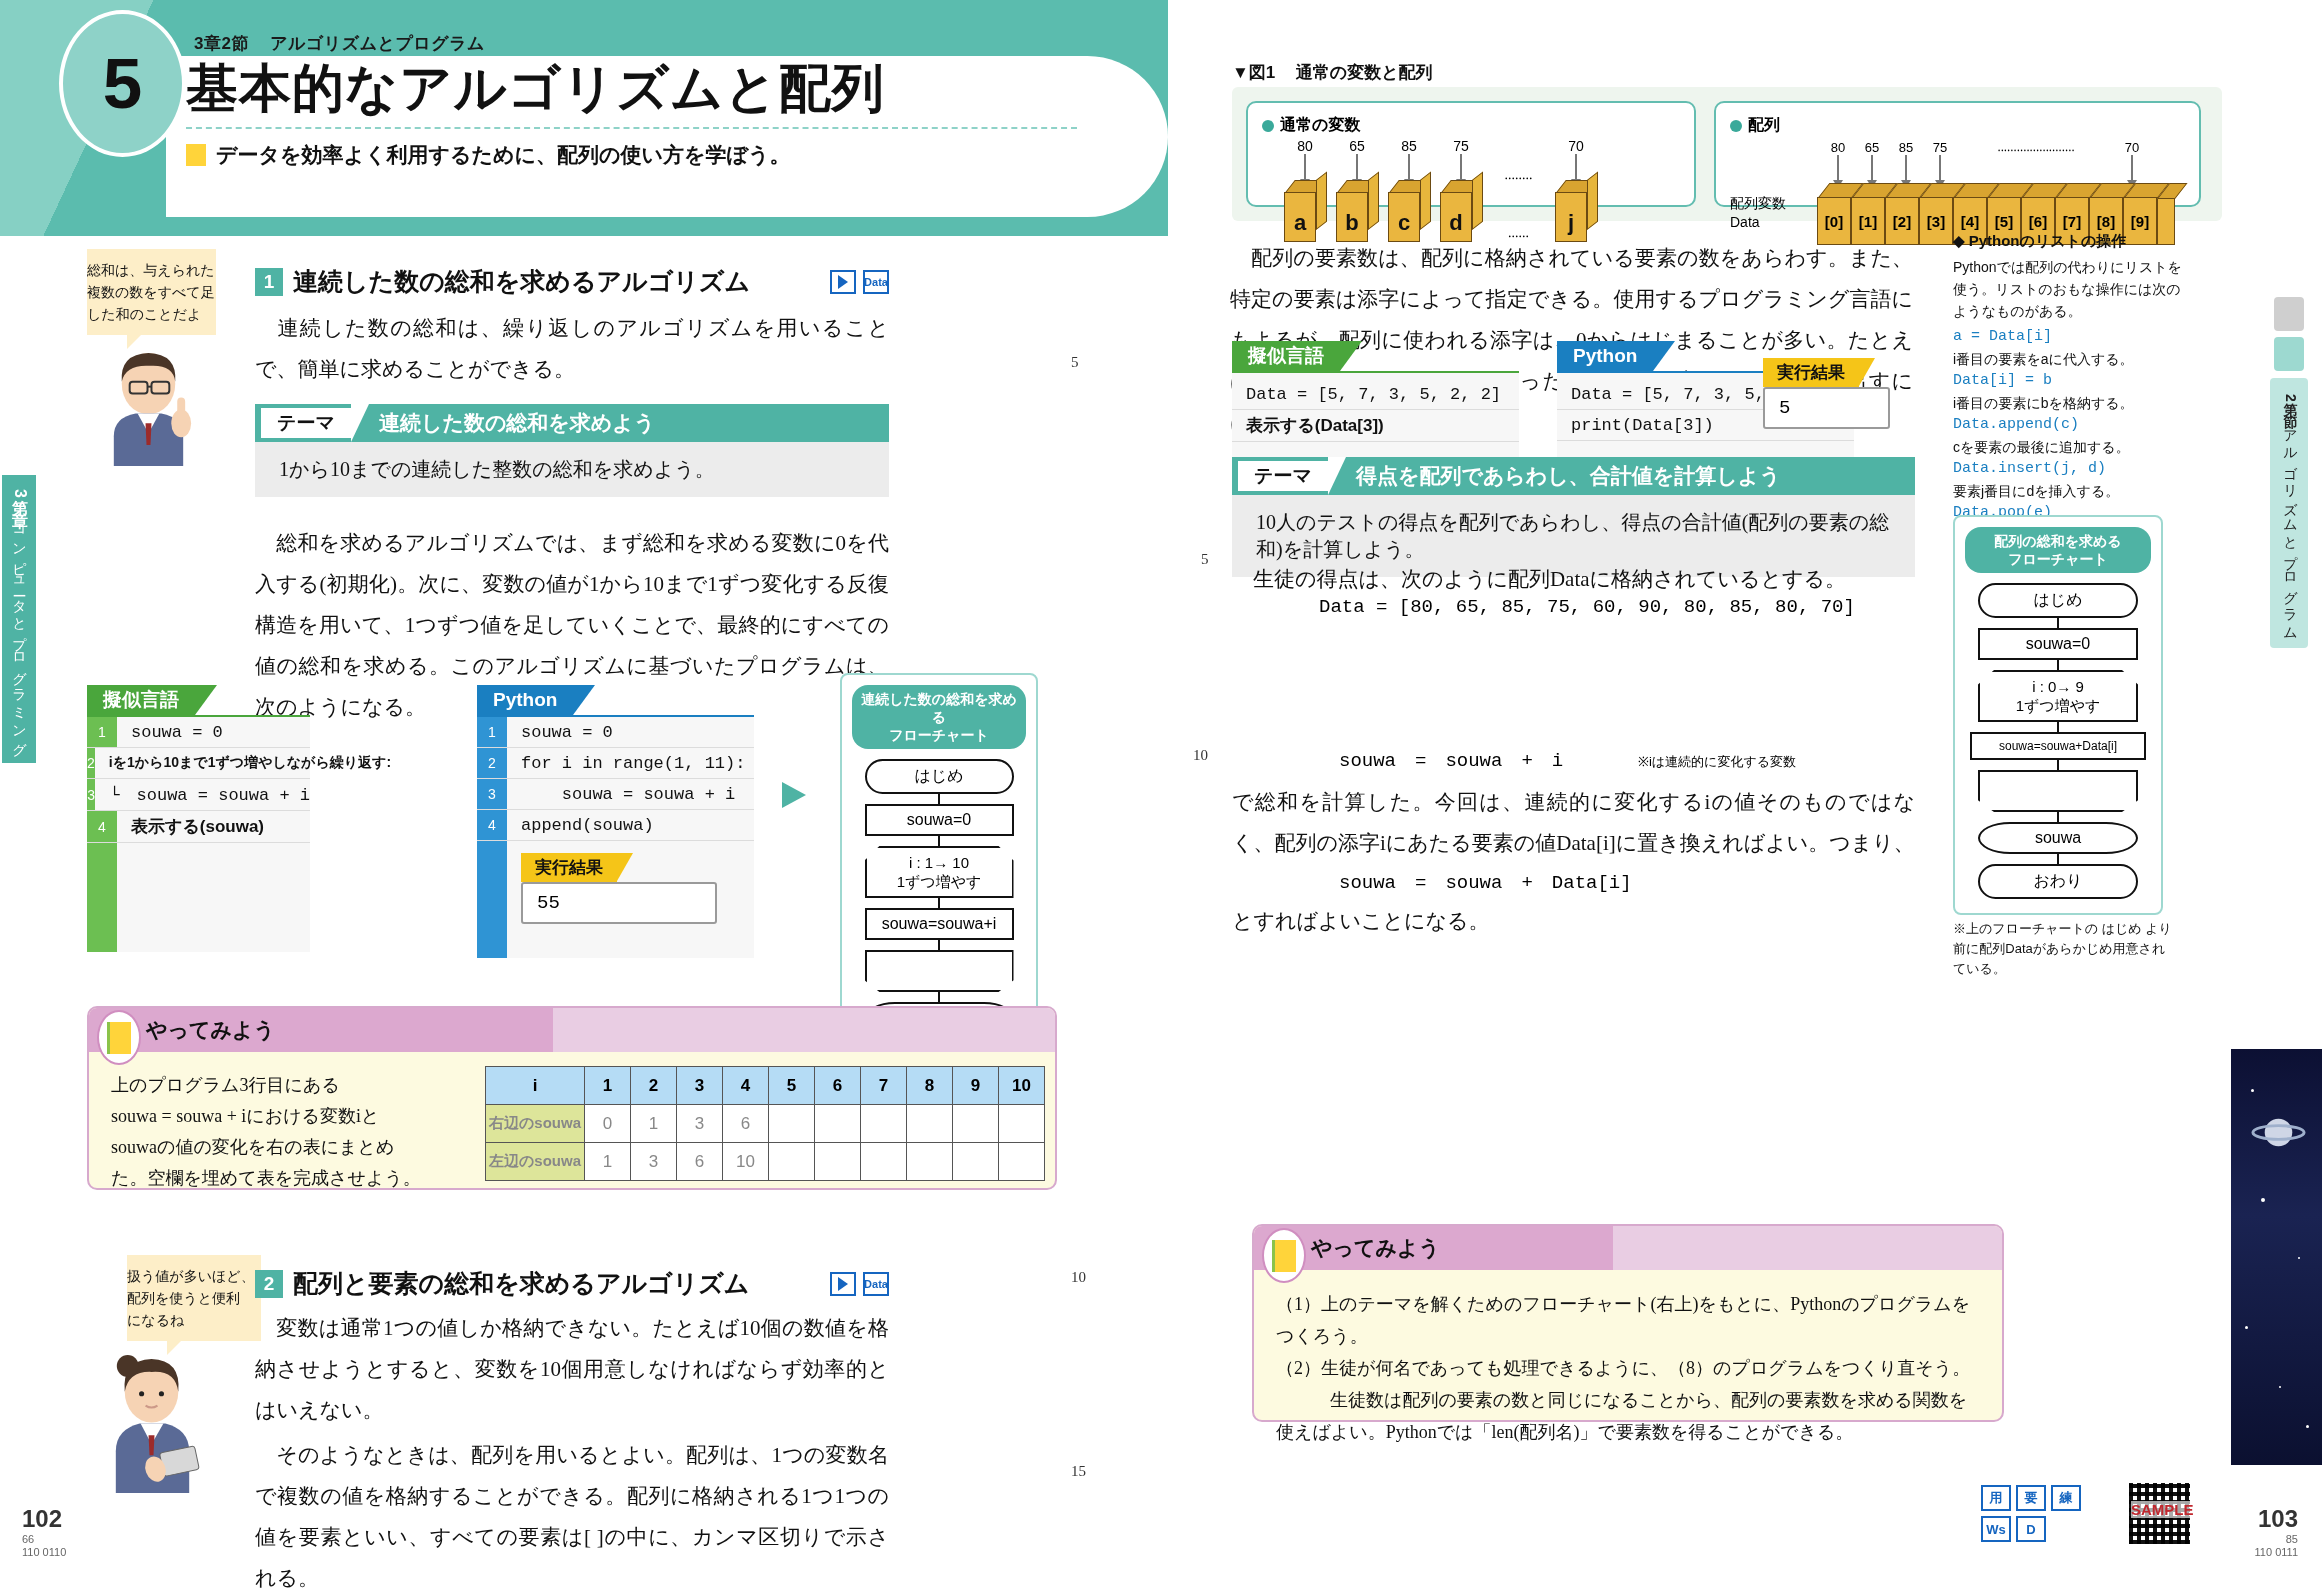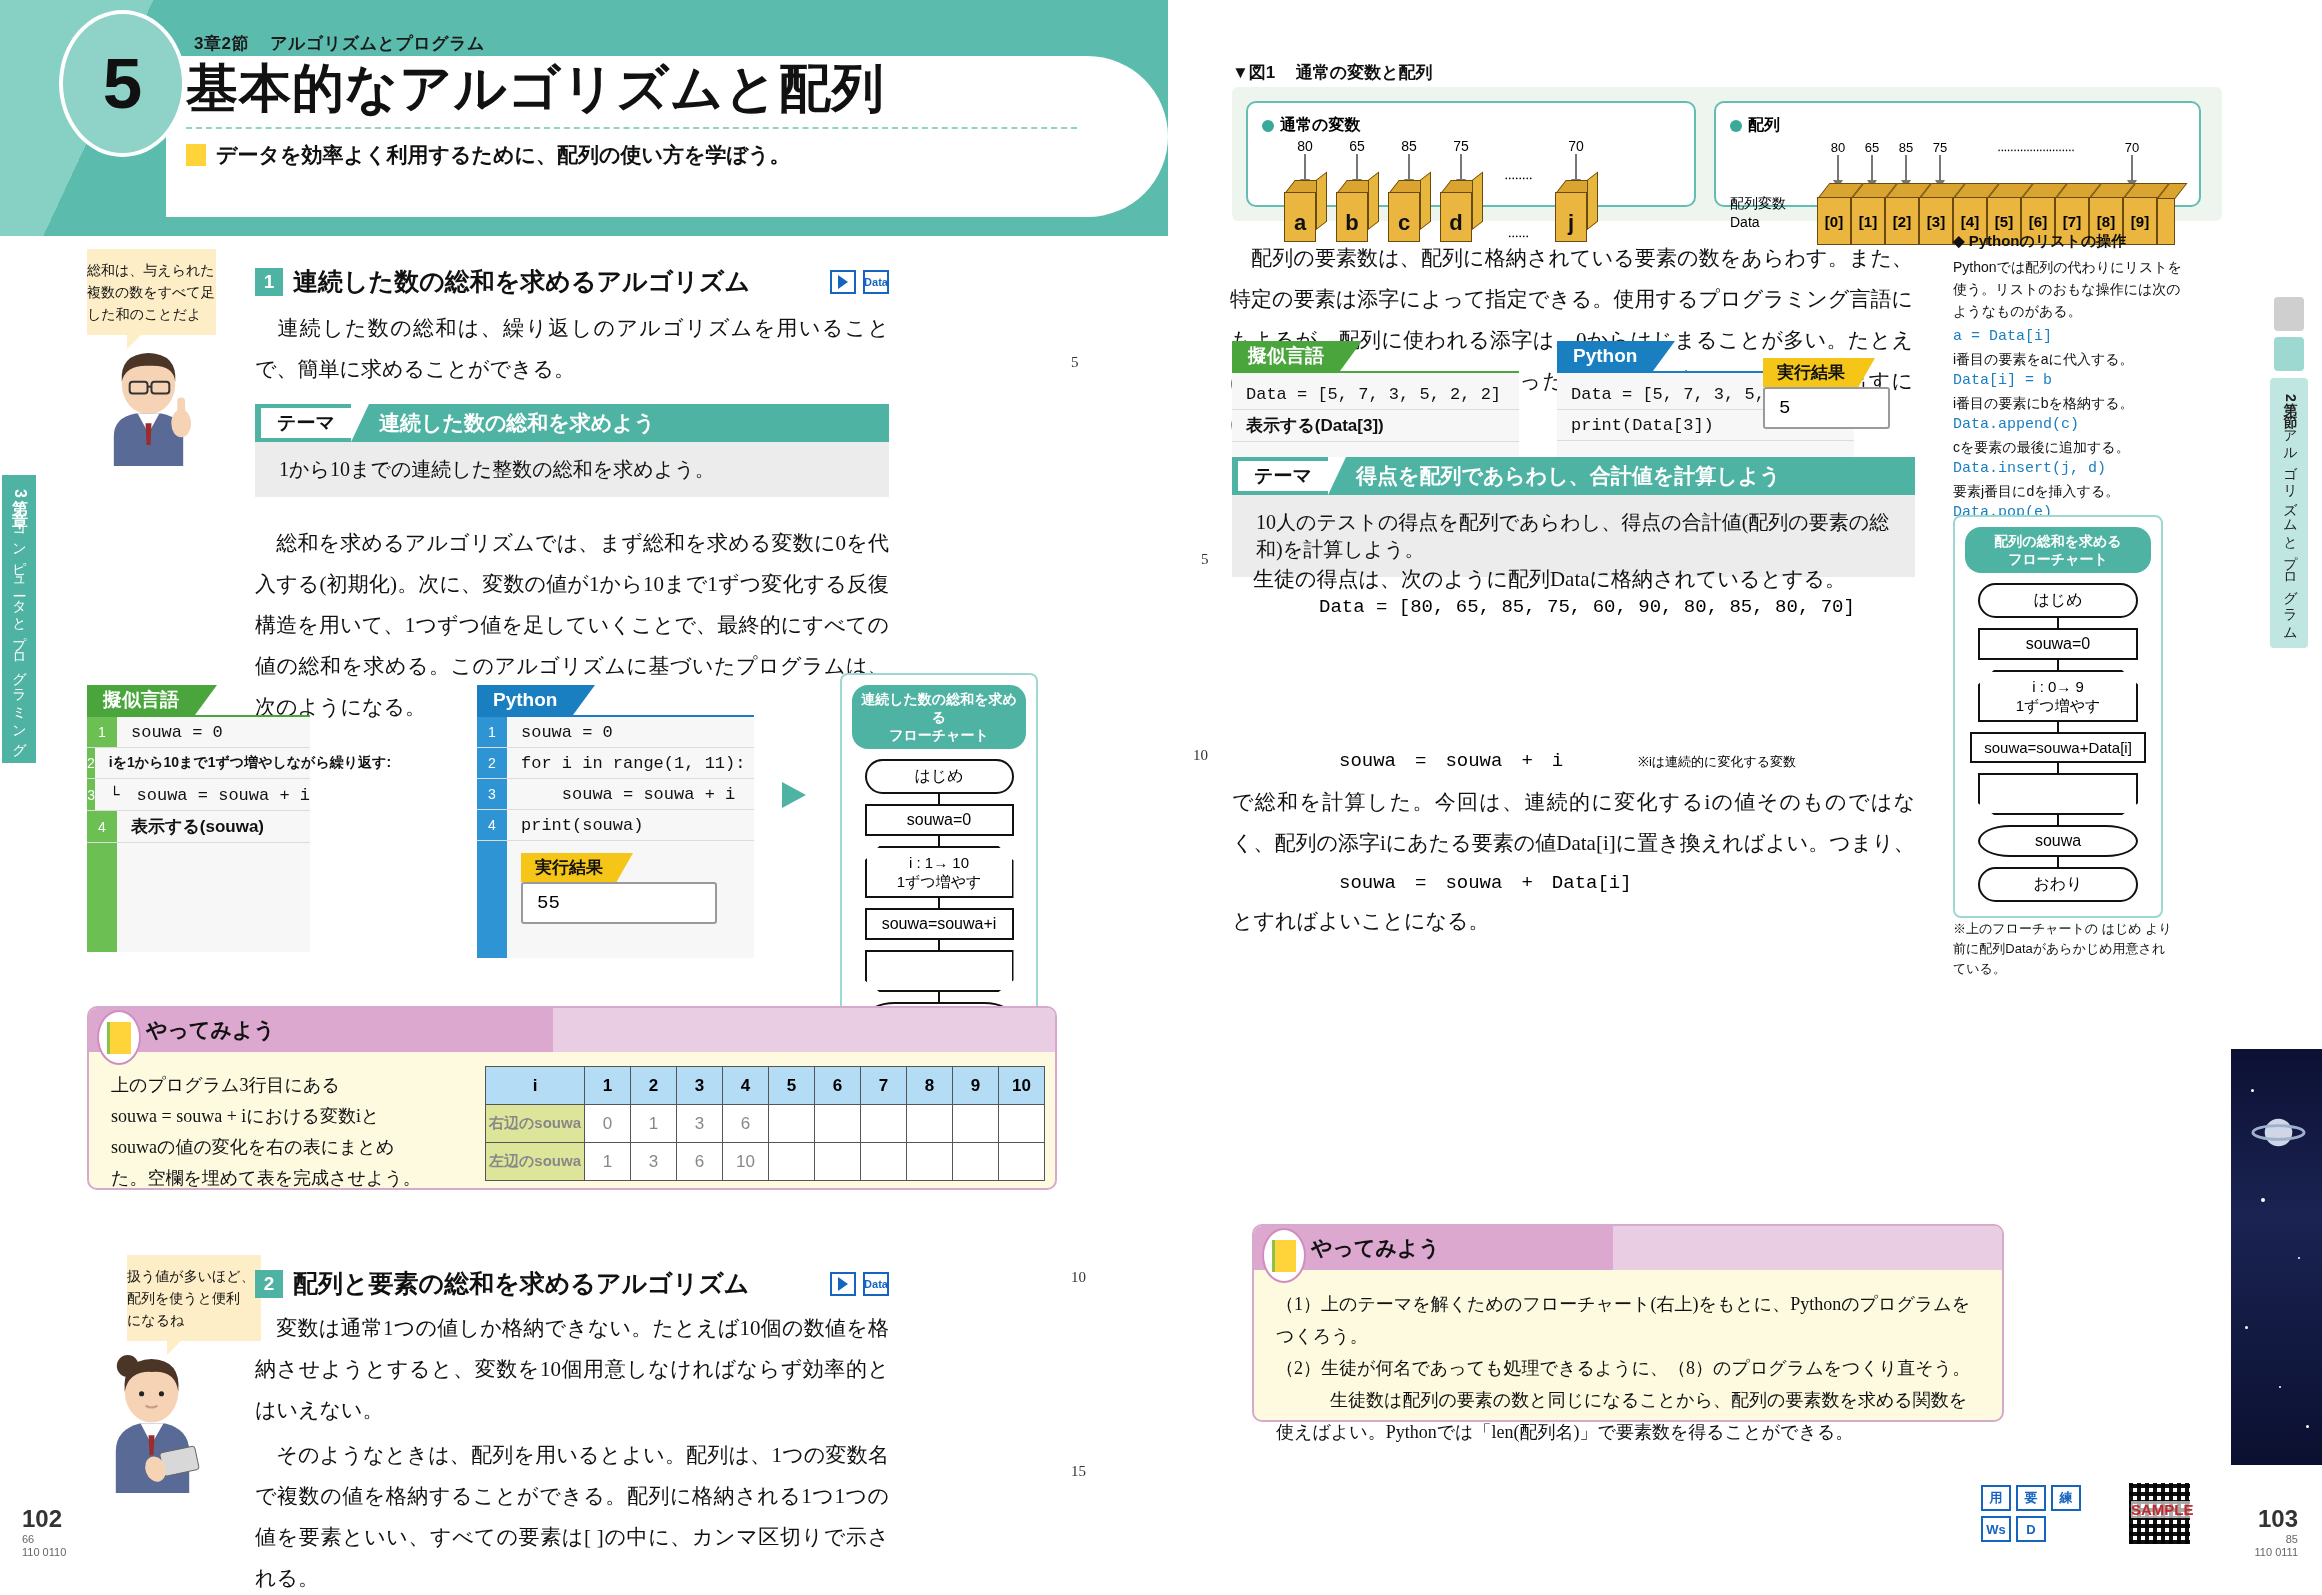--- a/index.html
+++ b/index.html
@@ -265,21 +265,21 @@
       <div class="code-row">
         <div class="ln b">2</div>
         <div class="cd">for i in range(1, 11):</div>
       </div>
       <div class="code-row">
         <div class="ln b">3</div>
         <div class="cd">    souwa = souwa + i</div>
       </div>
       <div class="code-row">
         <div class="ln b">4</div>
-        <div class="cd">print(souwa)</div>
+        <div class="cd">append(souwa)</div>
       </div>
       <div style="display:flex; height:117px;">
         <div class="ln blank"></div>
         <div style="padding:12px 0 0 14px;">
           <div class="run-tab">実行結果</div>
           <div class="run-box" style="width:196px;">55</div>
         </div>
       </div>
     </div>
   </div>
@@ -667,21 +667,21 @@
     <div class="fc-ttl" style="white-space:pre-line;">配列の総和を求める
 フローチャート</div>
     <div style="margin-top:10px;">
       <div class="fc-node fc-term" style="width:160px">はじめ</div>
       <div class="fc-line"></div>
       <div class="fc-node" style="width:160px">souwa=0</div>
       <div class="fc-line"></div>
       <div class="fc-node fc-loop-s" style="width:160px; white-space:pre-line; font-size:15px; line-height:19px;">i : 0→ 9
 1ずつ増やす</div>
       <div class="fc-line"></div>
-      <div class="fc-node" style="width:176px; font-size:15px;">souwa=souwa+Data[i]</div>
+      <div class="fc-node" style="width:176px; font-size:12px;">souwa=souwa+Data[i]</div>
       <div class="fc-line"></div>
       <div class="fc-node fc-loop-e" style="width:160px; height:42px;"></div>
       <div class="fc-line"></div>
       <div class="fc-node" style="width:160px; border-radius:50%/40px;">souwa</div>
       <div class="fc-line"></div>
       <div class="fc-node fc-term" style="width:160px">おわり</div>
     </div>
   </div>
   <div class="note" style="position:absolute; left:792px; top:919px; width:220px;">※上のフローチャートの はじめ より前に配列Dataがあらかじめ用意されている。</div>
 

